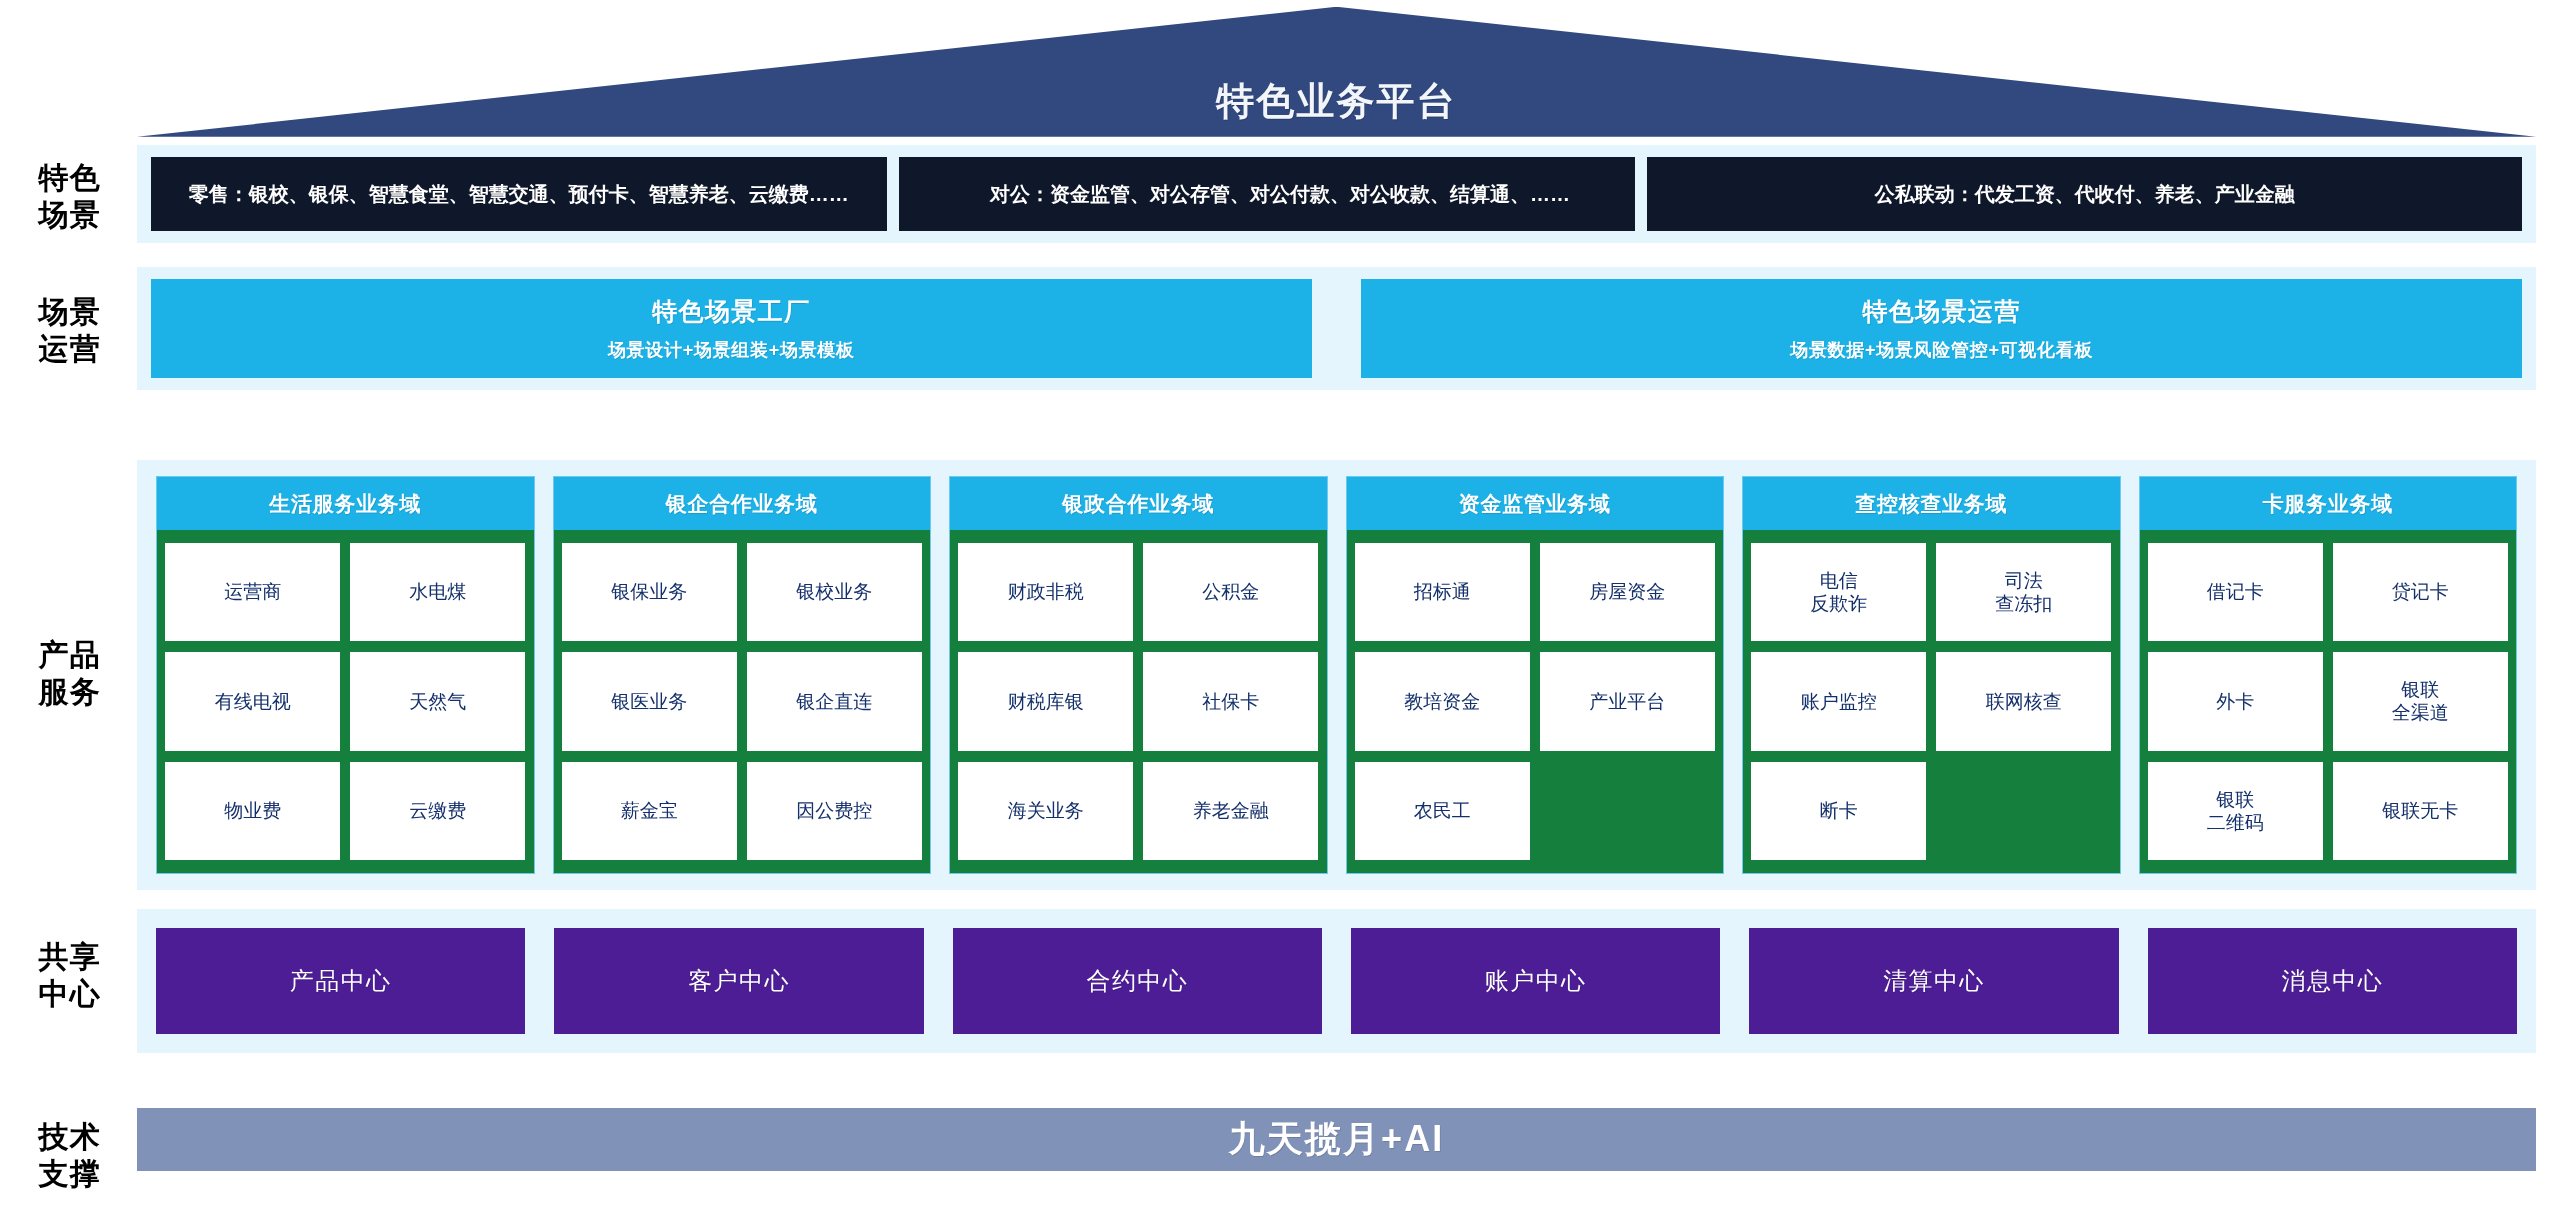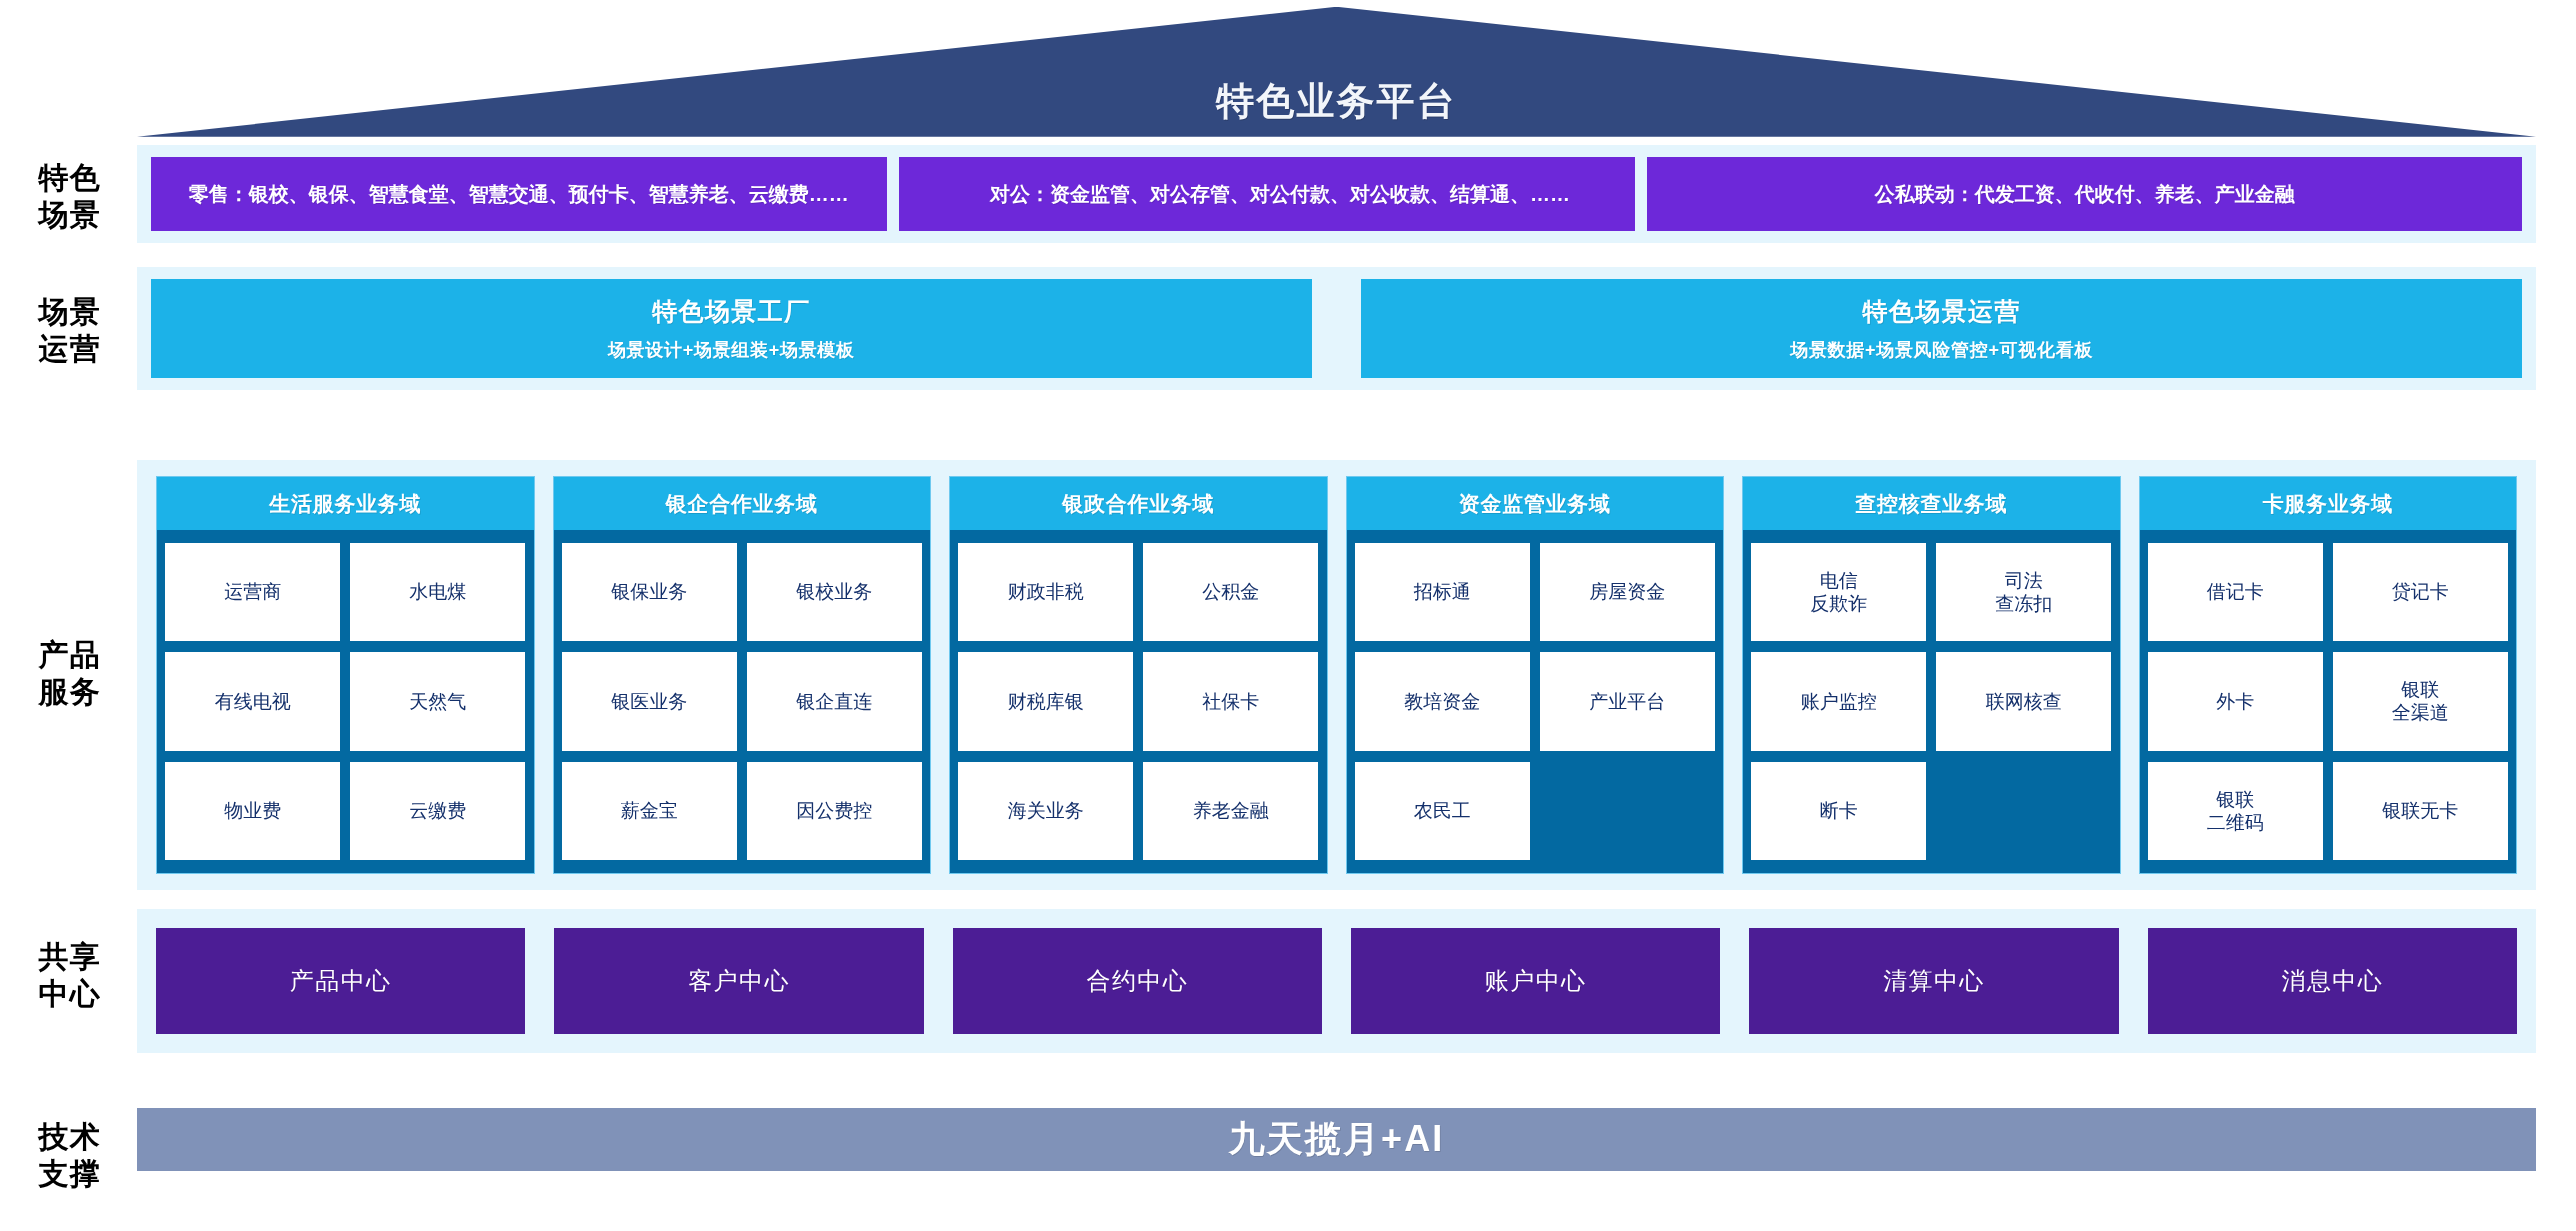--- a/index.html
+++ b/index.html
@@ -35,21 +35,21 @@
     font-size:30px;font-weight:bold;line-height:1.22;
     letter-spacing:1.4px;
   }
   
   #band-scenes{left:137px;top:145px;width:2399px;height:98px;}
   #band-scenes .inner{
     position:absolute;left:13.7px;right:13.7px;top:12.3px;bottom:12.3px;
     display:flex;gap:12.3px;
   }
   .scene-box{
-    background:#6d28d9;color:#ffffff;
+    background:#0f172a;color:#ffffff;
     display:flex;align-items:center;justify-content:center;
     text-align:center;
     font-size:20px;font-weight:bold;line-height:1.42;
     padding:2.7px 18px;box-sizing:border-box;
     text-shadow:0.7px 0.7px 0 rgba(0,0,0,.12);
   }
   #scene-retail{flex:0 0 736px;}
   #scene-corporate{flex:0 0 736px;padding-left:44px;}
   #scene-linkage{flex:1 1 auto;}
   
@@ -68,21 +68,21 @@
   .ops-sub{font-size:18px;font-weight:bold;letter-spacing:0.7px;
     text-shadow:0.7px 0.7px 0 rgba(0,0,0,.10);}
   
   #band-products{left:137px;top:460px;width:2399px;height:430px;}
   #band-products .inner{
     position:absolute;left:19px;right:19px;top:16.4px;bottom:16.4px;
     display:flex;gap:18px;
   }
   .domain-col{
     flex:1 1 0;display:flex;flex-direction:column;
-    border:0.7px solid #6fc9ef;background:#0369a1;box-sizing:border-box;
+    border:0.7px solid #6fc9ef;background:#15803d;box-sizing:border-box;
   }
   .domain-head{
     background:#1cb2e8;color:#ffffff;
     height:53px;flex:0 0 53px;
     display:flex;align-items:center;justify-content:center;
     font-size:21px;font-weight:bold;letter-spacing:0.7px;
     text-shadow:0.7px 0.7px 0 rgba(0,0,0,.12);
   }
   .domain-grid{
     flex:1 1 auto;

